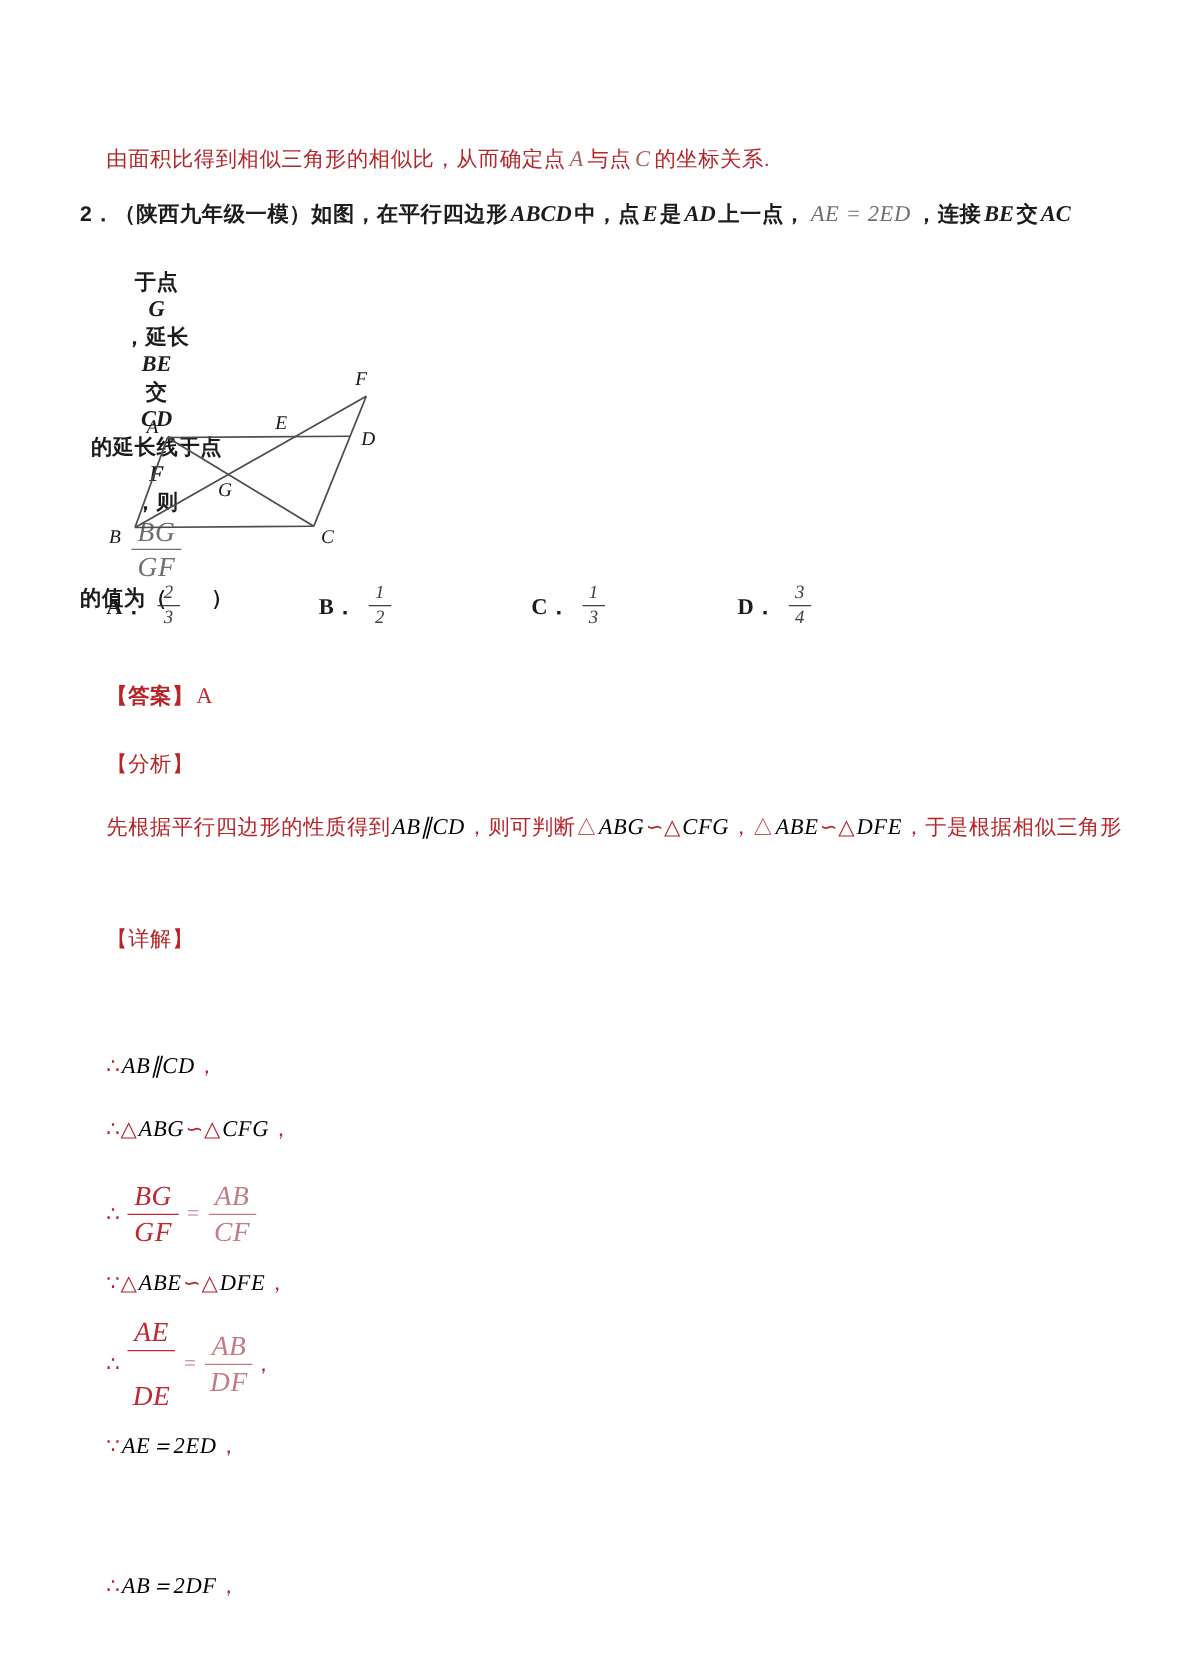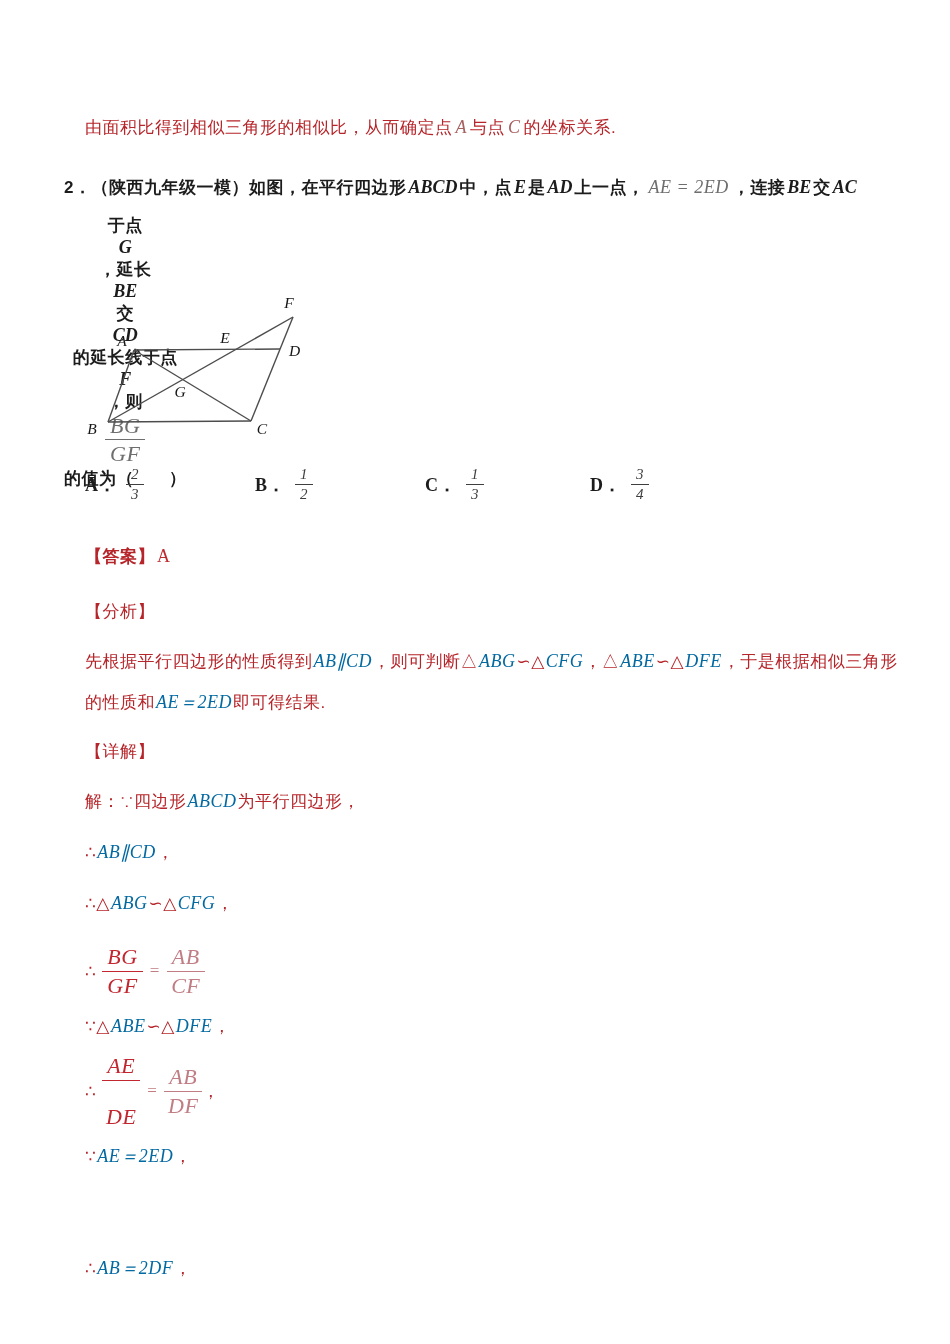--- a/index.html
+++ b/index.html
@@ -7,21 +7,21 @@
     position:relative; width:950px; height:1344px; background:#ffffff;
     font-family:"Liberation Sans", sans-serif; color:#1c1c1c; overflow:hidden;
   }
   .abs { position:absolute; left:85px; white-space:nowrap; }
   .cn { font-size:17px; letter-spacing:0.5px; }
   .cn-bold { font-weight:700; }
   .red { color:#b6252a; }
   .mvar { font-family:"Liberation Serif", serif; font-style:italic; font-size:18px; font-weight:700; letter-spacing:0; padding:0 2px; }
   .mvar-n { font-family:"Liberation Serif", serif; font-style:italic; font-size:18px; font-weight:400; letter-spacing:0; padding:0 2px; }
   .eq-gray { color:#6e6e6e; font-family:"Liberation Serif", serif; font-style:italic; font-size:18px; font-weight:400; padding:0 4px; }
-  .red-var { color:#0369a1; font-family:"Liberation Serif", serif; font-style:italic; font-size:18px; font-weight:400; padding:0 1px; }
+  .red-var { color:#000000; font-family:"Liberation Serif", serif; font-style:italic; font-size:18px; font-weight:400; padding:0 1px; }
   .intro-var { color:#a66060; font-family:"Liberation Serif", serif; font-style:italic; font-size:18px; padding:0 3px; }
   .flexline { display:flex; align-items:center; }
   .frac { display:inline-flex; flex-direction:column; align-items:center; vertical-align:middle;
           font-family:"Liberation Serif", serif; font-style:italic; line-height:1.15; }
   .frac .fnum { padding:0 5px 1px; border-bottom:1.3px solid currentColor; }
   .frac .fden { padding-top:1px; }
   .frac-17 { font-size:22px; }
   .frac-15 { font-size:15px; }
   .choice { position:absolute; top:0; display:flex; align-items:center; }
   .choice-label { font-family:"Liberation Serif", serif; font-weight:700; font-size:18px; color:#1c1c1c; margin-right:10px; }
@@ -34,21 +34,21 @@
 </style>
 </head>
 <body>
 
 <div class="page">
 
   <div class="abs cn red" style="top:116px;">
     <span>由面积比得到相似三角形的相似比，从而确定点</span><span class="intro-var">A</span><span>与点</span><span class="intro-var">C</span><span>的坐标关系.</span>
   </div>
 
-  <div class="abs cn cn-bold" style="top:176px; left:64px;text-align:right;">
+  <div class="abs cn cn-bold" style="top:160px; left:64px;text-align:right;">
     <span>2．</span><span>（陕西九年级一模）如图，在平行四边形</span><span class="mvar">ABCD</span><span>中，点</span><span class="mvar">E</span><span>是</span><span class="mvar">AD</span><span>上一点，</span><span class="eq-gray">AE = 2ED</span><span>，连接</span><span class="mvar">BE</span><span>交</span><span class="mvar">AC</span>
   </div>
 
   <div class="abs cn cn-bold flexline" style="top:214px; left:64px; height:58px;flex-direction:column;">
     <span>于点</span>
       <span class="mvar">G</span>
       <span>，延长</span>
       <span class="mvar">BE</span>
       <span>交</span>
       <span class="mvar">CD</span>
@@ -113,29 +113,23 @@
 
   <div class="abs cn red" style="top:545px;">
     <span class="tag-bold">【答案】</span><span class="mvar-n" style="font-style:normal; color:#bf2a30;">A</span>
   </div>
 
   <div class="abs cn red" style="top:600px;">【分析】</div>
 
   <div class="abs cn red" style="top:650px;">
     <span>先根据平行四边形的性质得到</span><span class="red-var">AB∥CD</span><span>，则可判断△</span><span class="red-var">ABG</span><span>∽△</span><span class="red-var">CFG</span><span>，△</span><span class="red-var">ABE</span><span>∽△</span><span class="red-var">DFE</span><span>，于是根据相似三角形</span>
   </div>
-  <div class="abs cn red" style="top:690px;">
-    <span>的性质和</span><span class="red-var">AE＝2ED</span><span>即可得结果.</span>
-  </div>
 
   <div class="abs cn red" style="top:740px;">【详解】</div>
 
-  <div class="abs cn red" style="top:790px;">
-    <span>解：∵四边形</span><span class="red-var">ABCD</span><span>为平行四边形，</span>
-  </div>
 
   <div class="abs cn red" style="top:841px;">
     <span>∴</span><span class="red-var">AB∥CD</span><span>，</span>
   </div>
 
   <div class="abs cn red" style="top:892px;">
     <span>∴△</span><span class="red-var">ABG</span><span>∽△</span><span class="red-var">CFG</span><span>，</span>
   </div>
 
   <div class="abs cn red flexline" style="top:938px; height:66px;">

